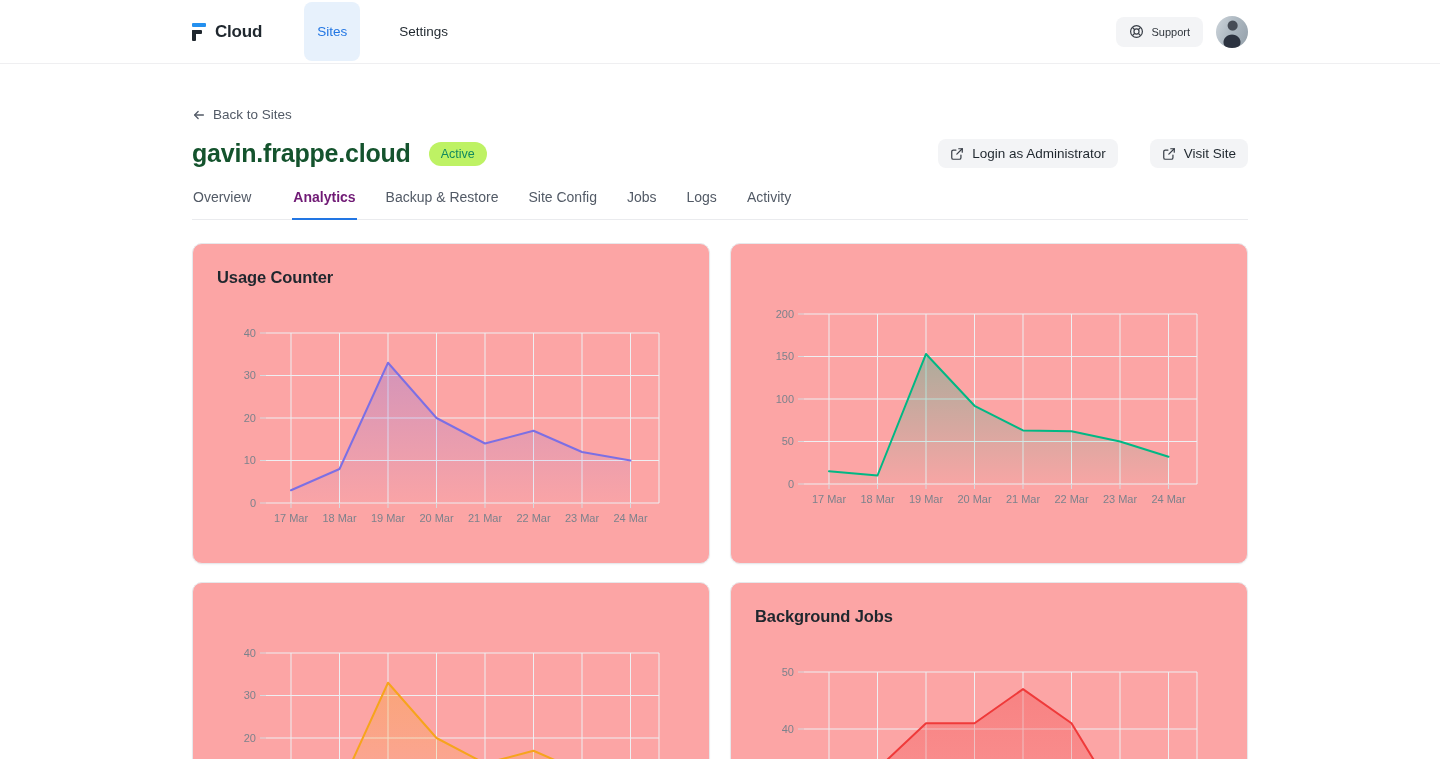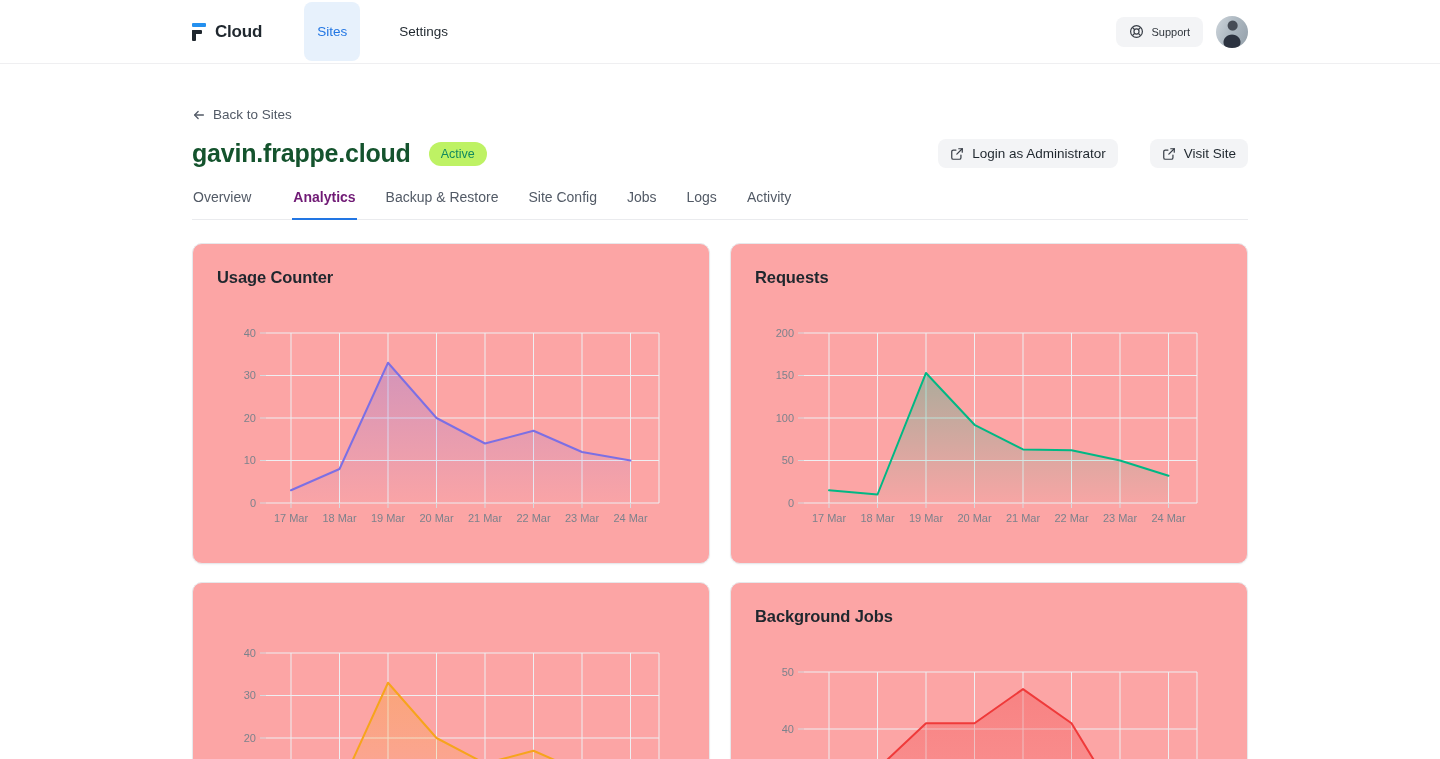--- a/index.html
+++ b/index.html
@@ -179,21 +179,20 @@
               <linearGradient id="grad0" x1="0" y1="0" x2="0" y2="1">
         <stop offset="0" stop-color="#7C6FE4" stop-opacity="0.32"></stop>
         <stop offset="1" stop-color="#7C6FE4" stop-opacity="0.02"></stop>
         </linearGradient>
             </defs>
             <path d="M74,182 L74,169.25 L122.5,148 L171,41.75 L219.5,97 L268,122.5 L316.5,109.75 L365,131 L413.5,139.5 L413.5,182 Z" fill="url(#grad0)"></path>
             <polyline points="74,169.25 122.5,148 171,41.75 219.5,97 268,122.5 316.5,109.75 365,131 413.5,139.5" fill="none" stroke="#7C6FE4" stroke-width="2" stroke-linejoin="round" stroke-linecap="round"></polyline>
           </svg></div>
     </section>
     <section class="card">
-      <h2 class="card-title">Requests</h2>
       <div class="chart-plot"><svg width="470" height="210" viewBox="0 0 470 210">
             <line x1="49" y1="182" x2="442" y2="182" stroke="#EEEFF2" stroke-width="1"></line>
             <line x1="43" y1="182" x2="49" y2="182" stroke="#D6D9DE" stroke-width="1"></line>
             <text class="tick" x="39" y="185.5" text-anchor="end">0</text>
             <line x1="49" y1="139.5" x2="442" y2="139.5" stroke="#EEEFF2" stroke-width="1"></line>
             <line x1="43" y1="139.5" x2="49" y2="139.5" stroke="#D6D9DE" stroke-width="1"></line>
             <text class="tick" x="39" y="143" text-anchor="end">50</text>
             <line x1="49" y1="97" x2="442" y2="97" stroke="#EEEFF2" stroke-width="1"></line>
             <line x1="43" y1="97" x2="49" y2="97" stroke="#D6D9DE" stroke-width="1"></line>
             <text class="tick" x="39" y="100.5" text-anchor="end">100</text>

